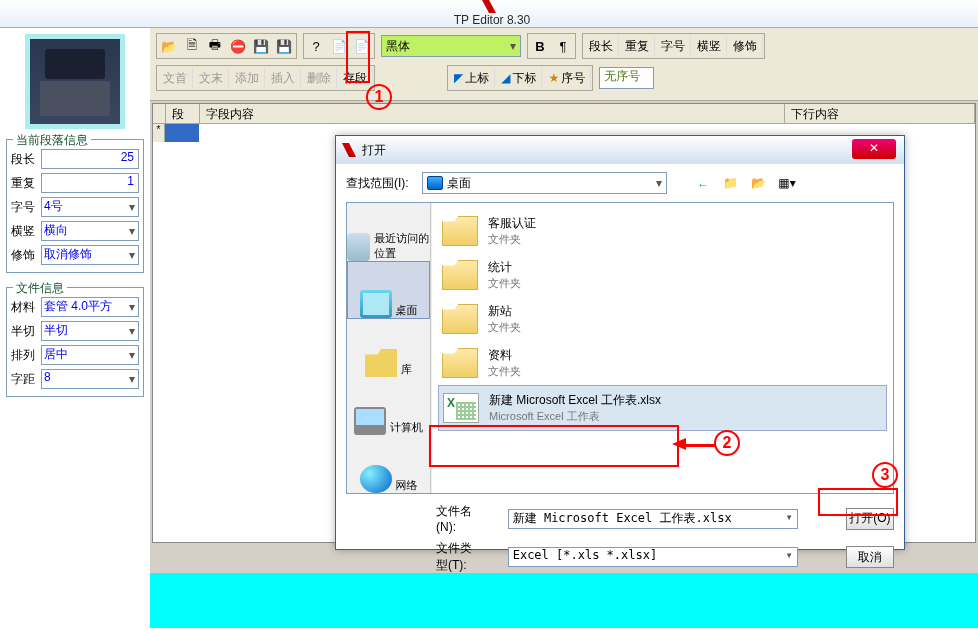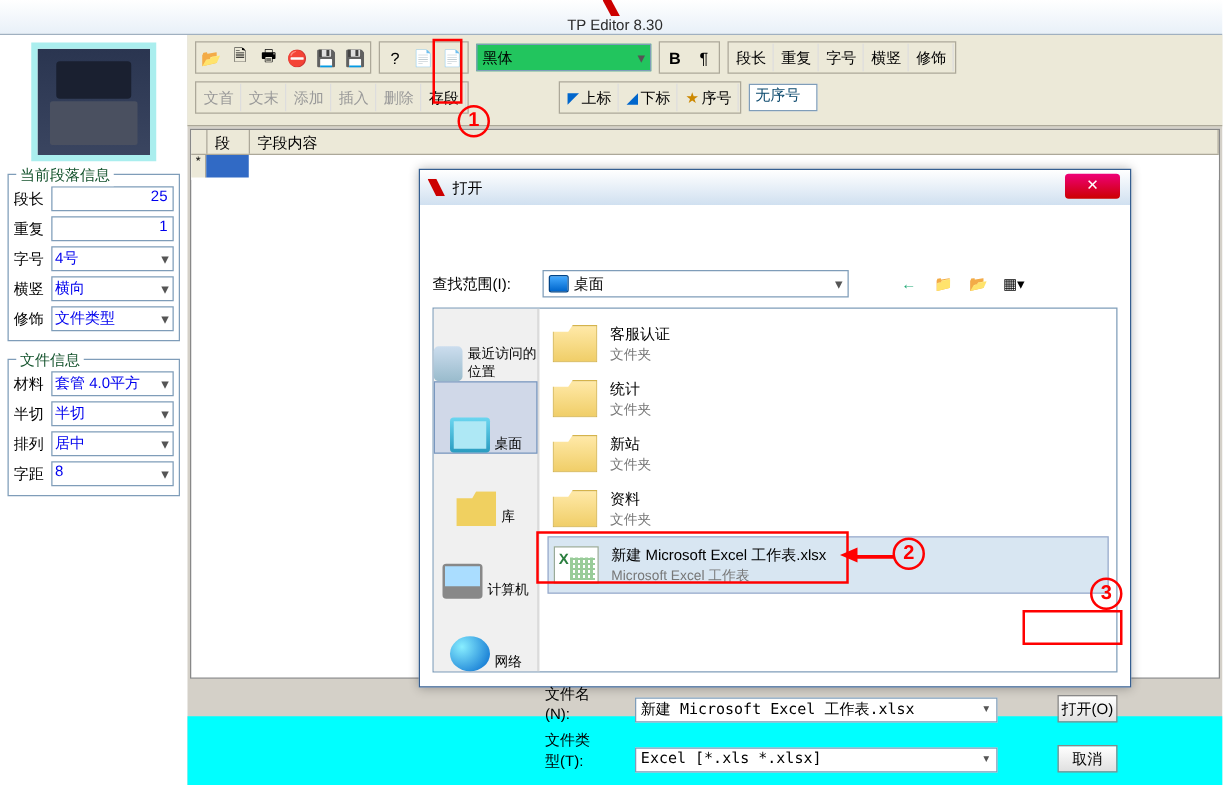--- a/index.html
+++ b/index.html
@@ -27,21 +27,21 @@
 .panel-row .val-select::after { content:"▾"; position:absolute; right:3px; top:2px; color:#555;}
 
 
 .right-main { flex:1; background: #d4d0c8; position: relative; }
 .toolbar-bg { background: #ece9d8; border-bottom: 1px solid #aca899; padding: 4px 6px; }
 .toolbar-row { display: flex; align-items: center; gap: 6px; margin-bottom: 4px; height: 28px;}
 .tb-group { display: flex; gap: 1px; border: 1px solid #aca899; background:#ece9d8; padding:1px;}
 .tb-btn { width: 22px; height: 22px; background: #ece9d8; display:flex; align-items:center; justify-content:center; font-size:13px; cursor:pointer; }
 .tb-text-btn { height: 22px; padding: 0 5px; background: #ece9d8; display:flex; align-items:center; cursor:pointer; border-right: 1px solid #ddd;}
 .tb-text-btn.disabled { color: #999; }
-.tb-combo { width: 140px; height: 22px; border: 1px solid #7f9db9; background:#22c55e; padding:0 4px; display:flex; align-items:center; position:relative;font-family:Liberation Serif, serif;}
+.tb-combo { width: 140px; height: 22px; border: 1px solid #7f9db9; background:#bef264; padding:0 4px; display:flex; align-items:center; position:relative;font-family:Liberation Serif, serif;}
 .tb-combo::after{content:"▾"; position:absolute; right:4px; color:#555;}
 .tb-input { width: 55px; height: 22px; border: 1px solid #7f9db9; background:#fff; padding:0 4px;}
 
 
 .callout-box { position: absolute; border: 2px solid red; pointer-events: none; }
 .callout-circle { position: absolute; width: 26px; height: 26px; border: 2px solid red; border-radius: 50%; color: red; display:flex; align-items:center; justify-content:center; font-size:16px; font-weight:bold; pointer-events:none; background:transparent;}
 
 
 .grid-area { background:#fff; margin: 2px; border: 1px solid #888; height: 440px; }
 .grid-header { display:flex; background:#ece9d8; border-bottom:1px solid #aca899; height:20px;}
@@ -52,21 +52,21 @@
 
 .bottom-strip { position:absolute; bottom:0; left:0; right:0; height: 55px; background: #0ff; }
 
 
 .dialog { position:absolute; left: 335px; top: 135px; width: 570px; height: 415px; background:#fff; border: 1px solid #365f91; box-shadow: 0 0 8px rgba(0,0,0,.3); }
 .dlg-title { height: 28px; background: linear-gradient(#fff, #d0e0f0); display:flex; align-items:center; padding:14px 6px; position:relative;}
 .dlg-title .logo-icon { width:14px;height:14px; background:#c00; clip-path: polygon(0 0, 50% 0, 100% 100%, 50% 100%); margin-right:6px;}
 .dlg-close { position:absolute; right:8px; top:3px; width:44px; height:20px; background: linear-gradient(#e07,#c00); border-radius:3px; color:#fff; text-align:center; line-height:18px; font-size:12px; cursor:pointer;}
 
 .dlg-body { padding: 8px 10px; }
-.dlg-row1 { display:flex; align-items:center; gap:18px;margin-top:44px; }
+.dlg-row1 { display:flex; align-items:center; gap:6px; }
 .dlg-row1 .lbl { flex: 0 0 70px; }
 .dlg-row1 .look-combo { flex: 0 0 245px; height:22px; border:1px solid #7f9db9; background:#fff; display:flex; align-items:center; padding:0 4px; position:relative; gap:4px;}
 .dlg-row1 .look-combo::after{content:"▾"; position:absolute; right:4px; color:#555;}
 .monitor-icon { width:16px; height:14px; background: linear-gradient(#4af,#06c); border:1px solid #048; border-radius:2px;}
 .dlg-toolbar { display:flex; gap:8px; margin-left: 20px; align-items:center;}
 .dlg-tool { width:20px; height:20px; display:flex; align-items:center; justify-content:center; cursor:pointer;}
 
 .dlg-split { display:flex; margin-top:8px; border:1px solid #7f9db9;}
 .places { width:84px; background:#f0f0f0; border-right:1px solid #ccc;}
 .place { height: 58px; display:flex; flex-direction:row; align-items:flex-end; justify-content:center; cursor:pointer; font-size:11px; gap:4px;}
@@ -84,21 +84,21 @@
 .file-item { display:flex; align-items:center; gap:10px; padding: 6px 4px; cursor:pointer;}
 .file-item.selected { background:#d8e6f2; border:1px solid #9ac;}
 .folder-icon { width:36px; height:30px; background: linear-gradient(#ffe9a8, #f0ce68); clip-path: polygon(0 18%, 35% 18%, 45% 0, 100% 0, 100% 100%, 0 100%); border:1px solid #d4b34c;}
 .excel-icon { width:36px; height:30px; border:1px solid #9a9; background:#fff; position:relative;}
 .excel-icon::before{ content:"X"; position:absolute; left:3px; top:2px; color:#2a7e3e; font-weight:bold; font-size:12px;}
 .excel-icon::after{ content:""; position:absolute; right:2px; bottom:2px; width:20px; height:18px; background: repeating-linear-gradient(0deg,#9c9 0 2px, transparent 2px 4px), repeating-linear-gradient(90deg,#9c9 0 2px, transparent 2px 4px); }
 .file-meta .name { color:#000;}
 .file-meta .type { color:#777; font-size:11px;}
 
 .dlg-bottom { margin-top: 6px; }
-.dlg-brow { display:flex; align-items:flex-end; gap:24px; padding: 3px 0 3px 90px;}
+.dlg-brow { display:flex; align-items:center; gap:24px; padding: 3px 0 3px 90px;}
 .dlg-brow .lbl { width:70px; }
 .dlg-brow .combo { flex: 0 0 290px; height:20px; border:1px solid #7f9db9; background:#fff; padding:0 4px; position:relative; font-family: SimSun, monospace;}
 .dlg-brow .combo::after{content:"▾"; position:absolute; right:4px; color:#555;}
 .dlg-btn { width:70px; height:22px; background: linear-gradient(#fff,#e0e0e0); border:1px solid #888; display:flex; align-items:center; justify-content:center; cursor:pointer;}
 
 .red-arrow { position:absolute; width:0; height:0; border-top:6px solid transparent; border-bottom:6px solid transparent; border-right: 14px solid red;}
 .red-arrow-line { position:absolute; height:3px; background:red;}
 
 </style>
 </head>
@@ -127,21 +127,21 @@
       <div class="panel-row">
         <span class="lbl">字号</span>
         <div class="val-select">4号</div>
       </div>
       <div class="panel-row">
         <span class="lbl">横竖</span>
         <div class="val-select">横向</div>
       </div>
       <div class="panel-row">
         <span class="lbl">修饰</span>
-        <div class="val-select">文件类型</div>
+        <div class="val-select">取消修饰</div>
       </div>
     </div>
 
     <div class="panel-section">
       <div class="legend">文件信息</div>
       <div class="panel-row">
         <span class="lbl">材料</span>
         <div class="val-select">套管 4.0平方</div>
       </div>
       <div class="panel-row">
@@ -210,29 +210,30 @@
             </div>
           <div class="tb-text-btn">
               <span style="color:#06c;margin-right:2px">◢</span>
               <span>下标</span>
             </div>
           <div class="tb-text-btn">
               <span style="color:#c80;margin-right:2px">★</span>
               <span>序号</span>
             </div>
         </div>
-        <div class="tb-input" style="color:#0c4a6e">无序号</div>
+        <div class="tb-input" style="color:#4d7c0f">无序号</div>
       </div>
     </div>
 
     <div class="grid-area">
       <div class="grid-header">
         <div class="gh" style="width:12px"></div>
         <div class="gh" style="width:34px">段号</div>
         <div class="gh" style="flex:1">字段内容</div>
+        <div class="gh" style="width:190px">下行内容</div>
       </div>
       <div class="grid-body">
         <div class="rowmark">*</div>
         <div class="cell1"></div>
       </div>
     </div>
 
     <div class="bottom-strip"></div>
 
     <div class="callout-box" style="left:196px; top:3px; width:24px; height:52px;"></div>

